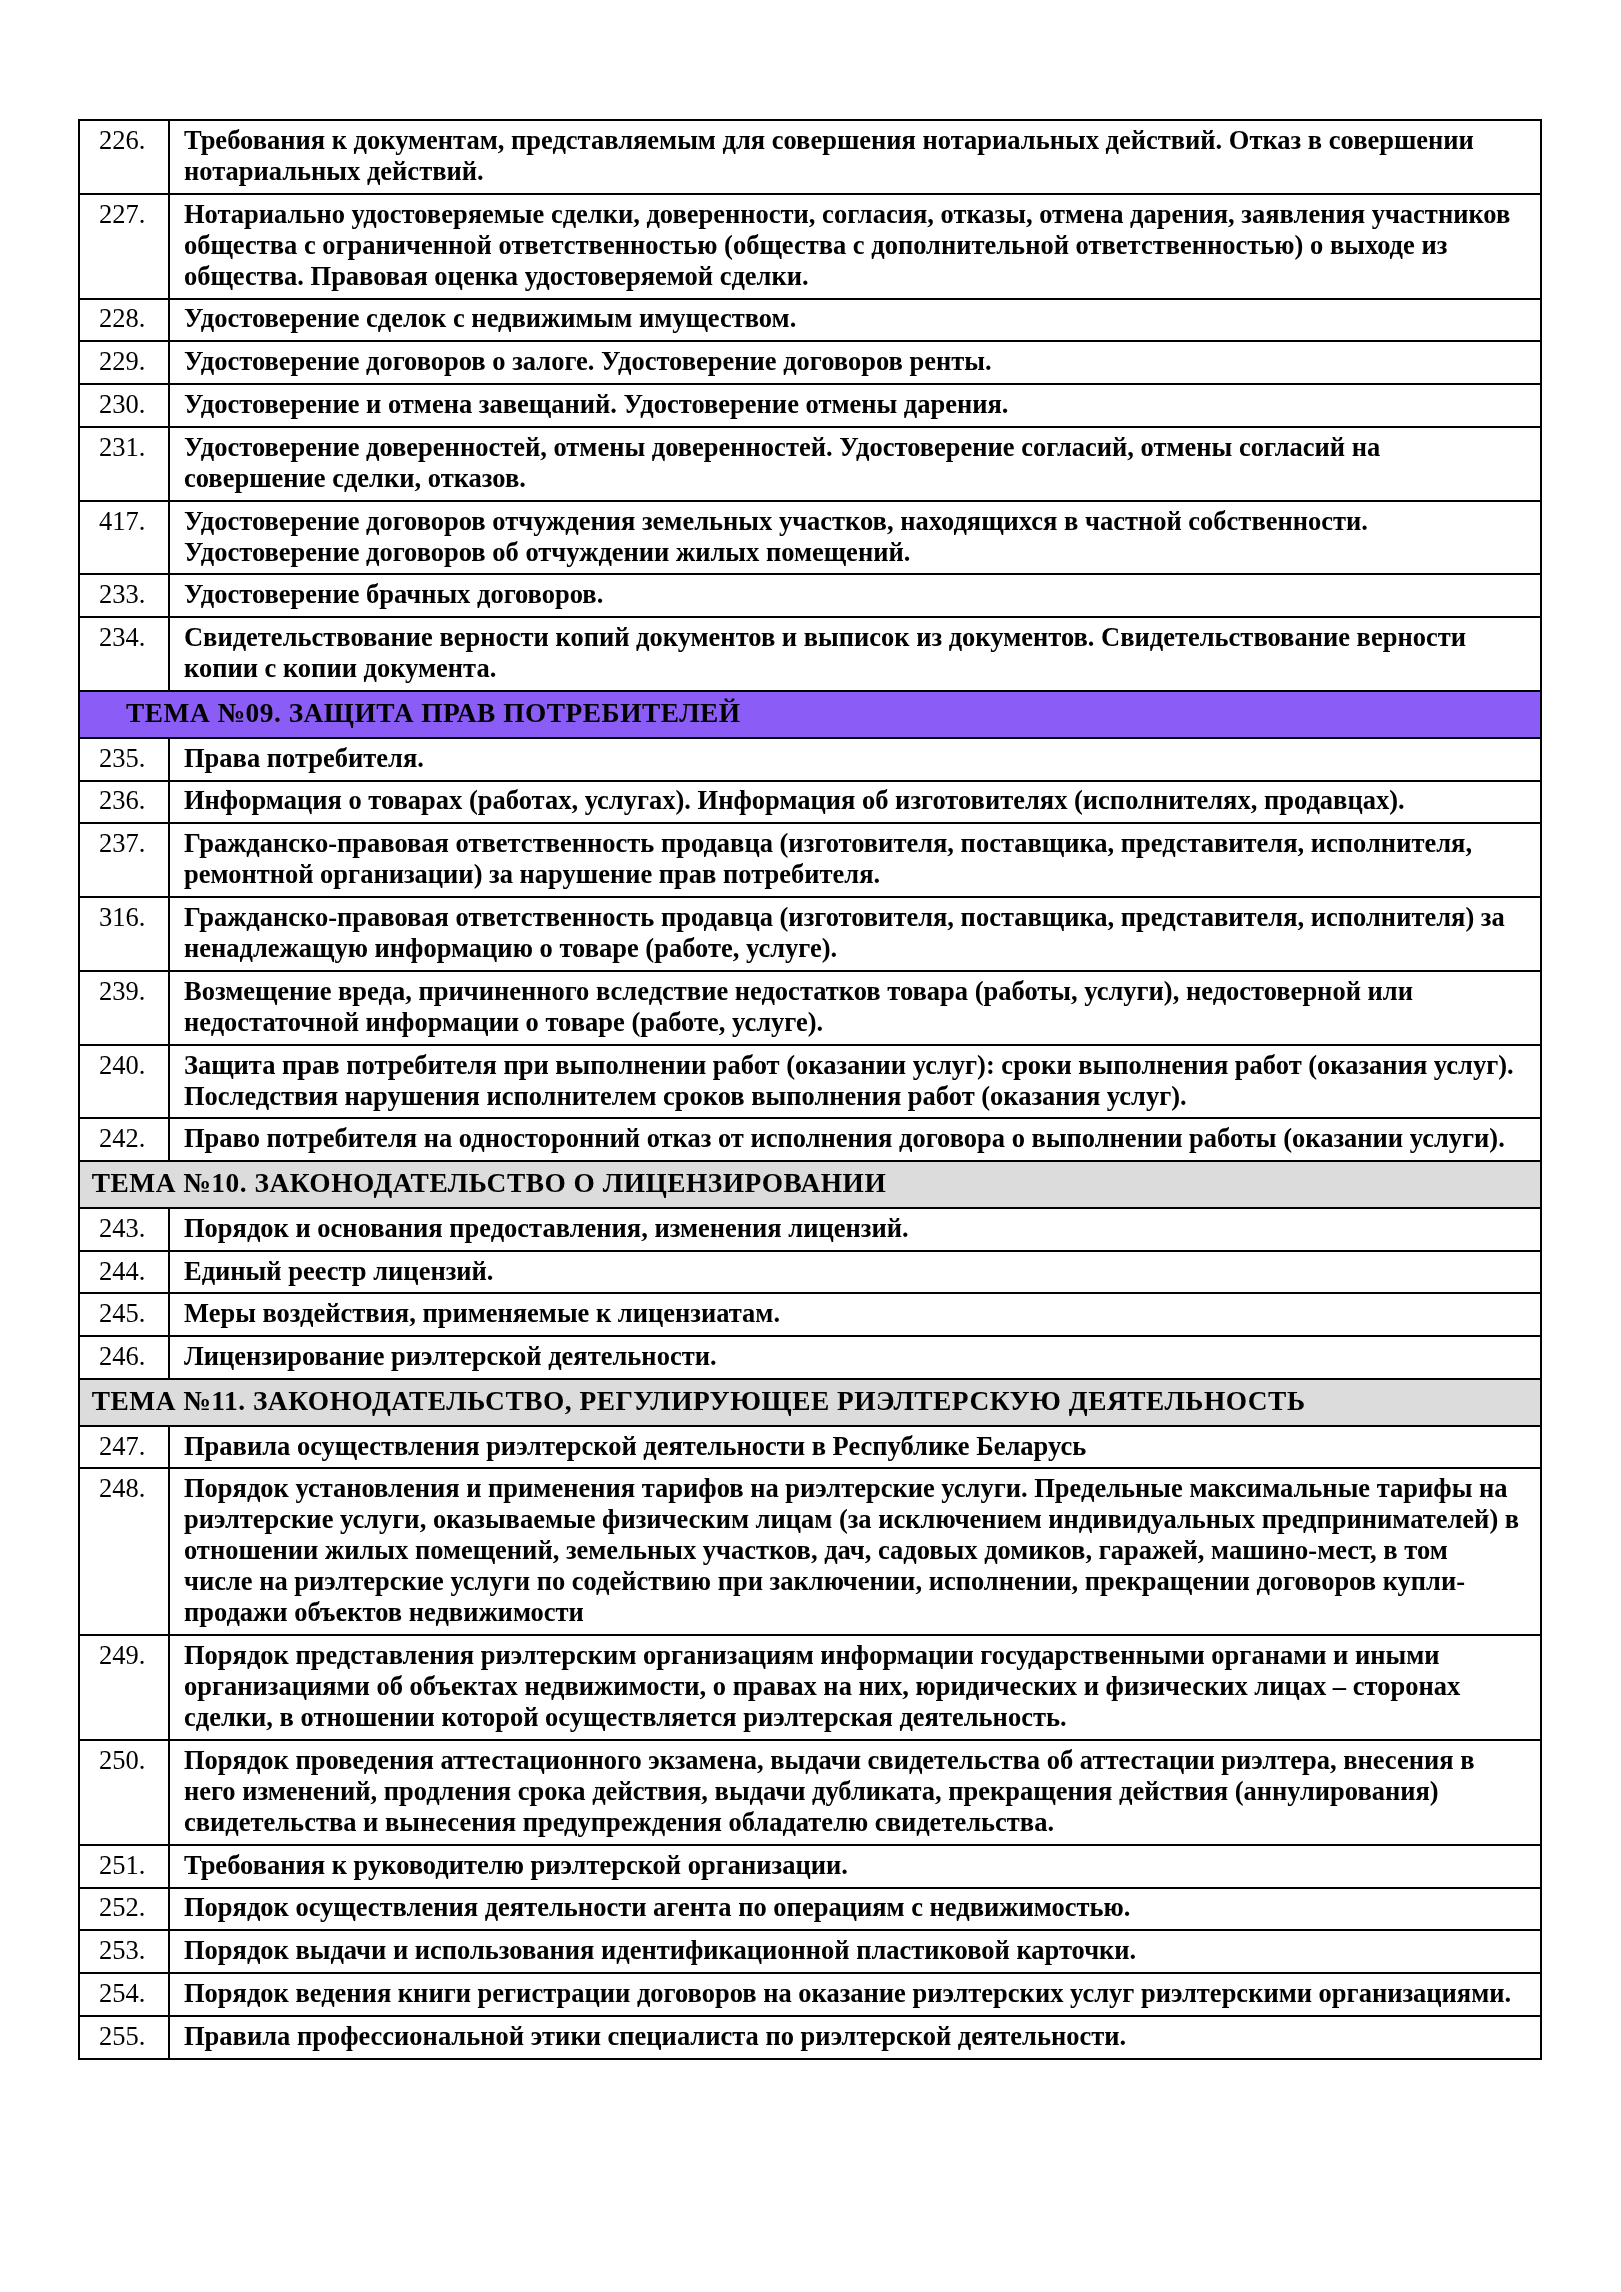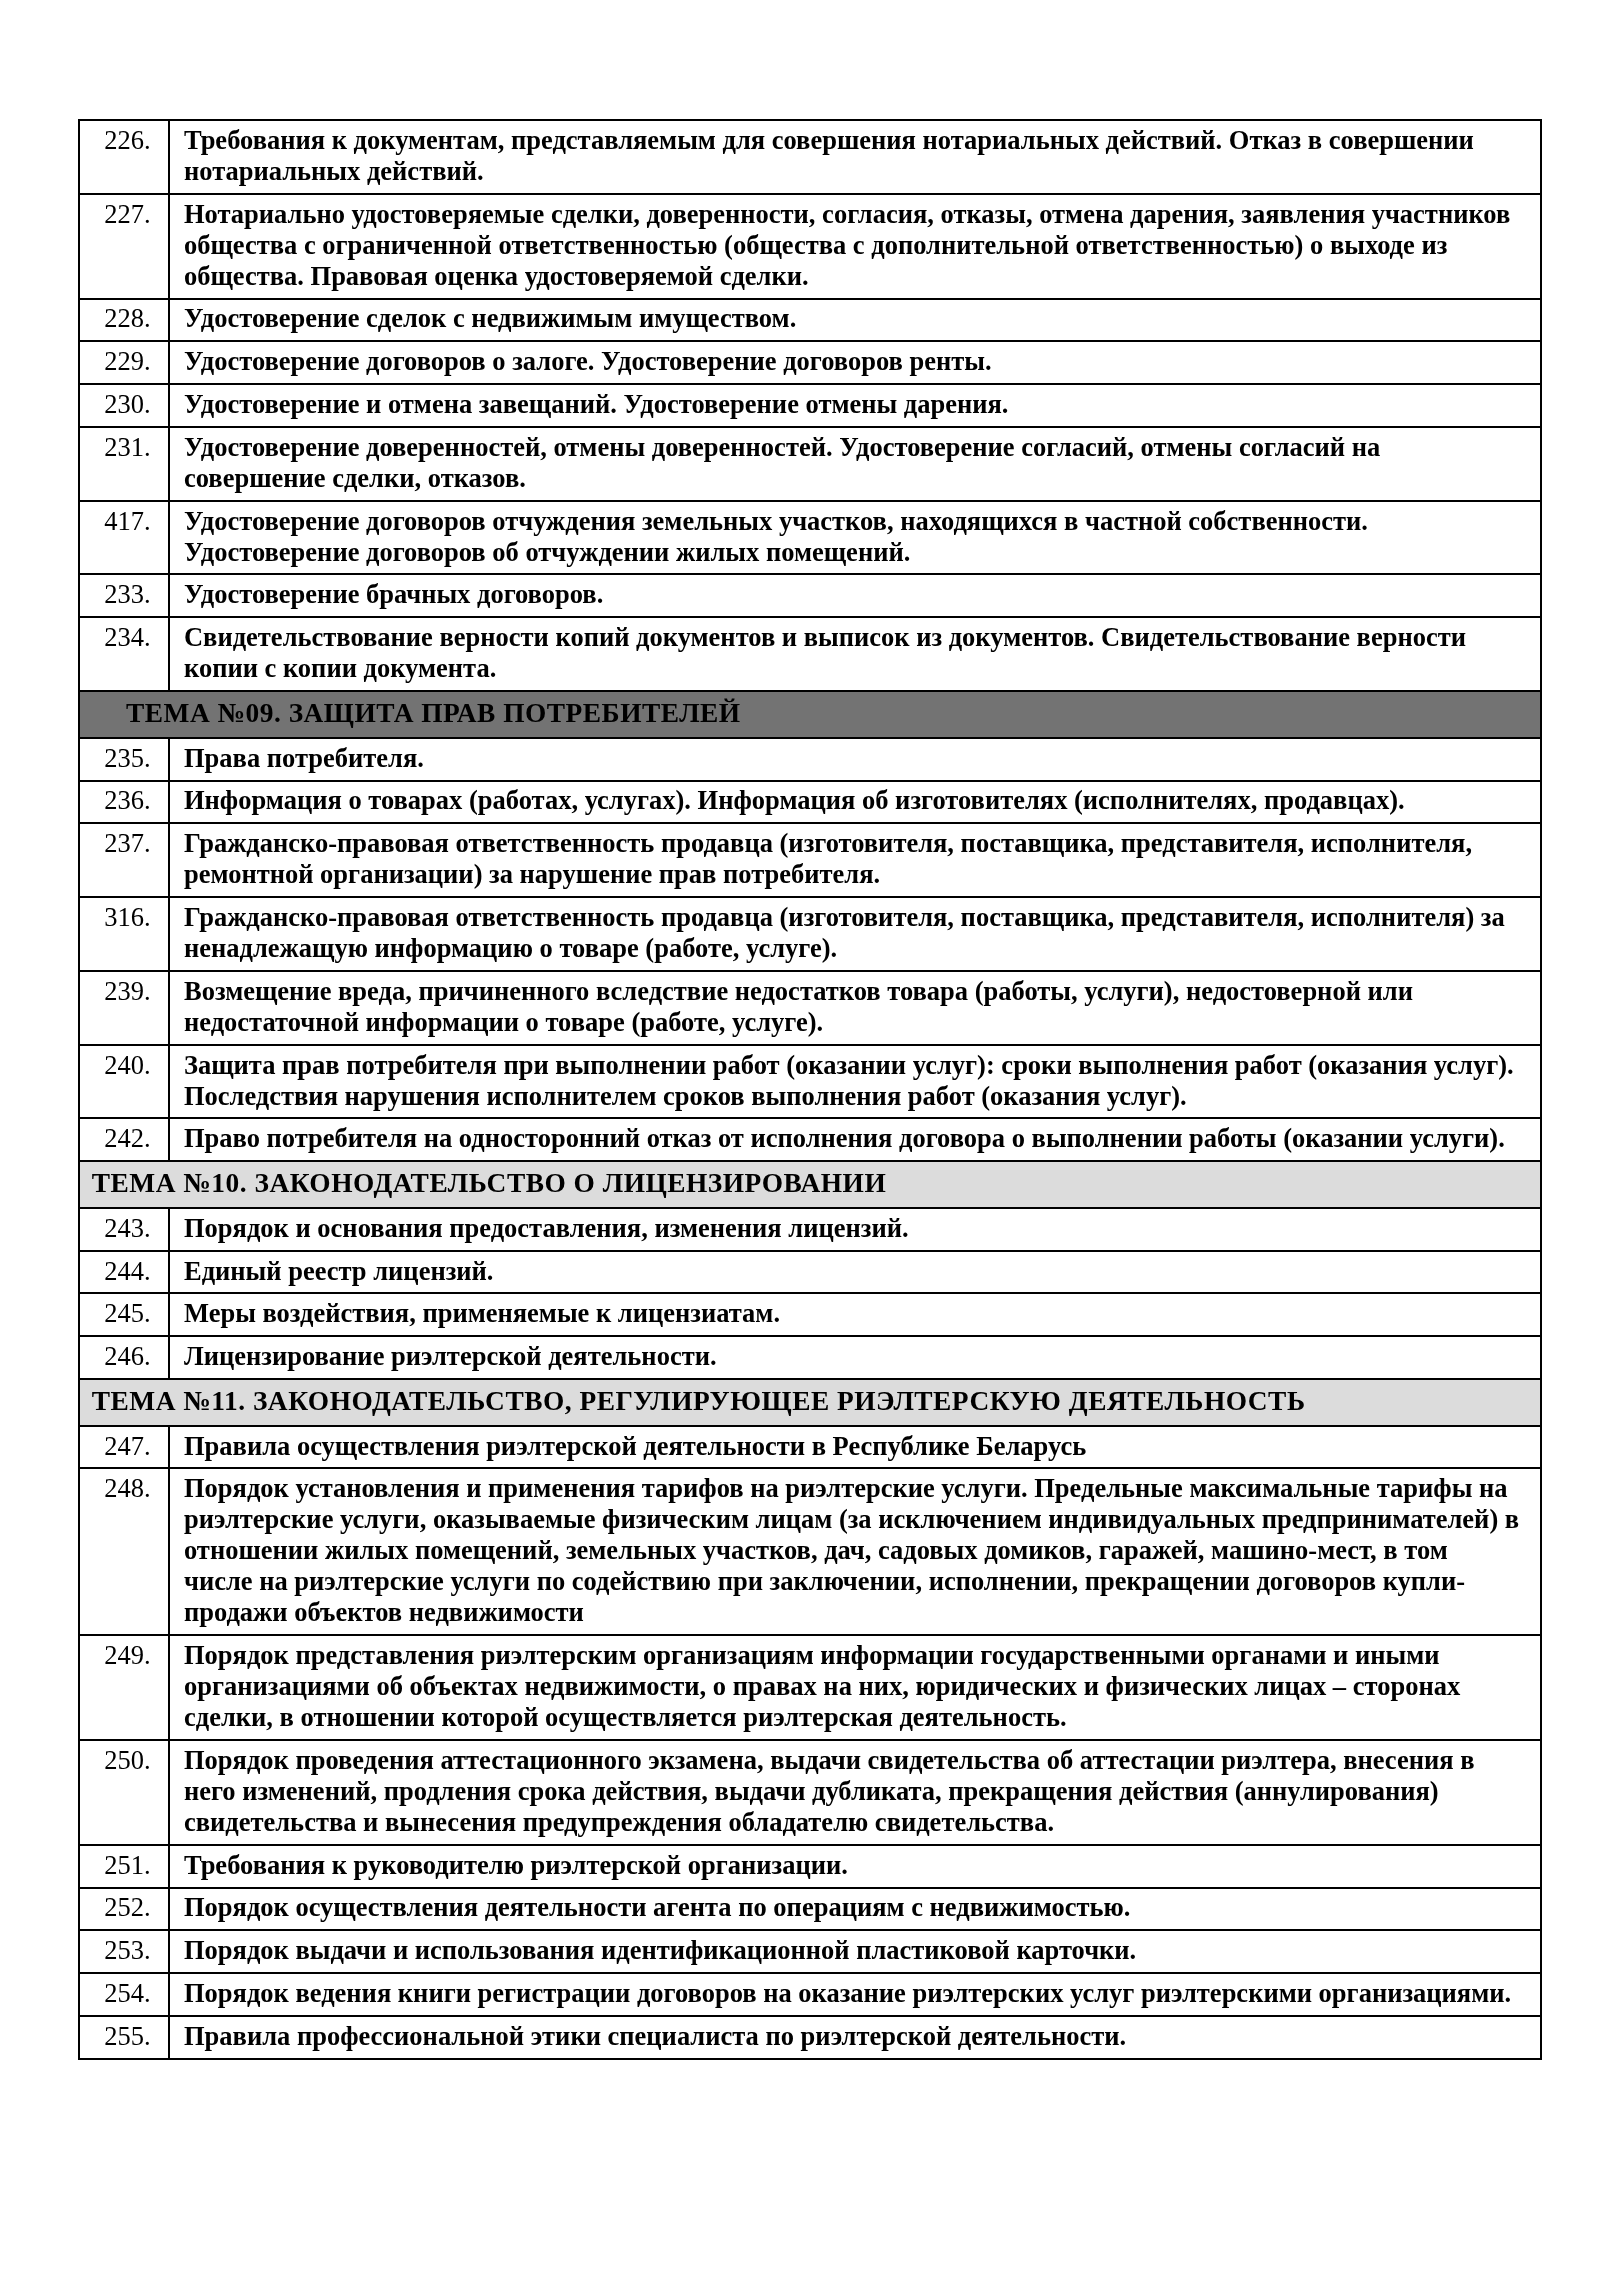--- a/index.html
+++ b/index.html
@@ -35,21 +35,21 @@
   table.doc-table td {
     border: 2px solid #000000;
     vertical-align: top;
     padding: 3.9px 17.6px 5.9px 13.7px;
     word-wrap: break-word;
   }
   td.num-cell {
     width: 57px;           
     padding-left: 15.7px;
     padding-right: 11.8px;
-    text-align: right;
+    text-align: center;
     white-space: nowrap;
     font-family: Liberation Serif, serif;
   }
   td.topic-cell {
     padding-right: 39px;
     font-weight: bold;
   }
   tr.section-row td.section-cell {
     font-weight: bold;
     font-size: 27.4px;
@@ -93,21 +93,21 @@
         </tr>
         <tr class="topic-row">
           <td class="num-cell">233.</td>
           <td class="topic-cell">Удостоверение брачных договоров.</td>
         </tr>
         <tr class="topic-row">
           <td class="num-cell">234.</td>
           <td class="topic-cell">Свидетельствование верности копий документов и выписок из документов. Свидетельствование верности копии с копии документа.</td>
         </tr>
         <tr class="section-row">
-          <td class="section-cell" colspan="2" style="background: #737373; padding-left: 46px;">ТЕМА №09. ЗАЩИТА ПРАВ ПОТРЕБИТЕЛЕЙ</td>
+          <td class="section-cell" colspan="2" style="background: #8b5cf6; padding-left: 46px;">ТЕМА №09. ЗАЩИТА ПРАВ ПОТРЕБИТЕЛЕЙ</td>
         </tr>
         <tr class="topic-row">
           <td class="num-cell">235.</td>
           <td class="topic-cell">Права потребителя.</td>
         </tr>
         <tr class="topic-row">
           <td class="num-cell">236.</td>
           <td class="topic-cell">Информация о товарах (работах, услугах). Информация об изготовителях (исполнителях, продавцах).</td>
         </tr>
         <tr class="topic-row">

